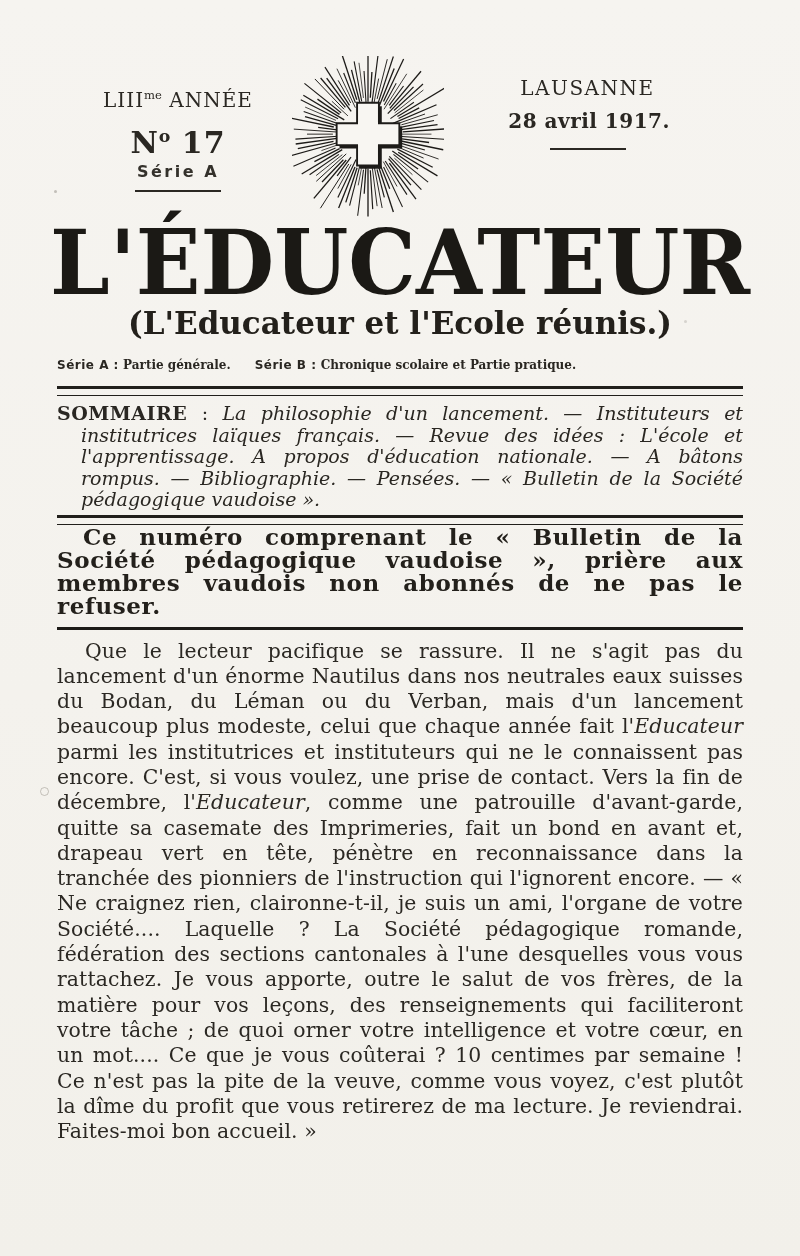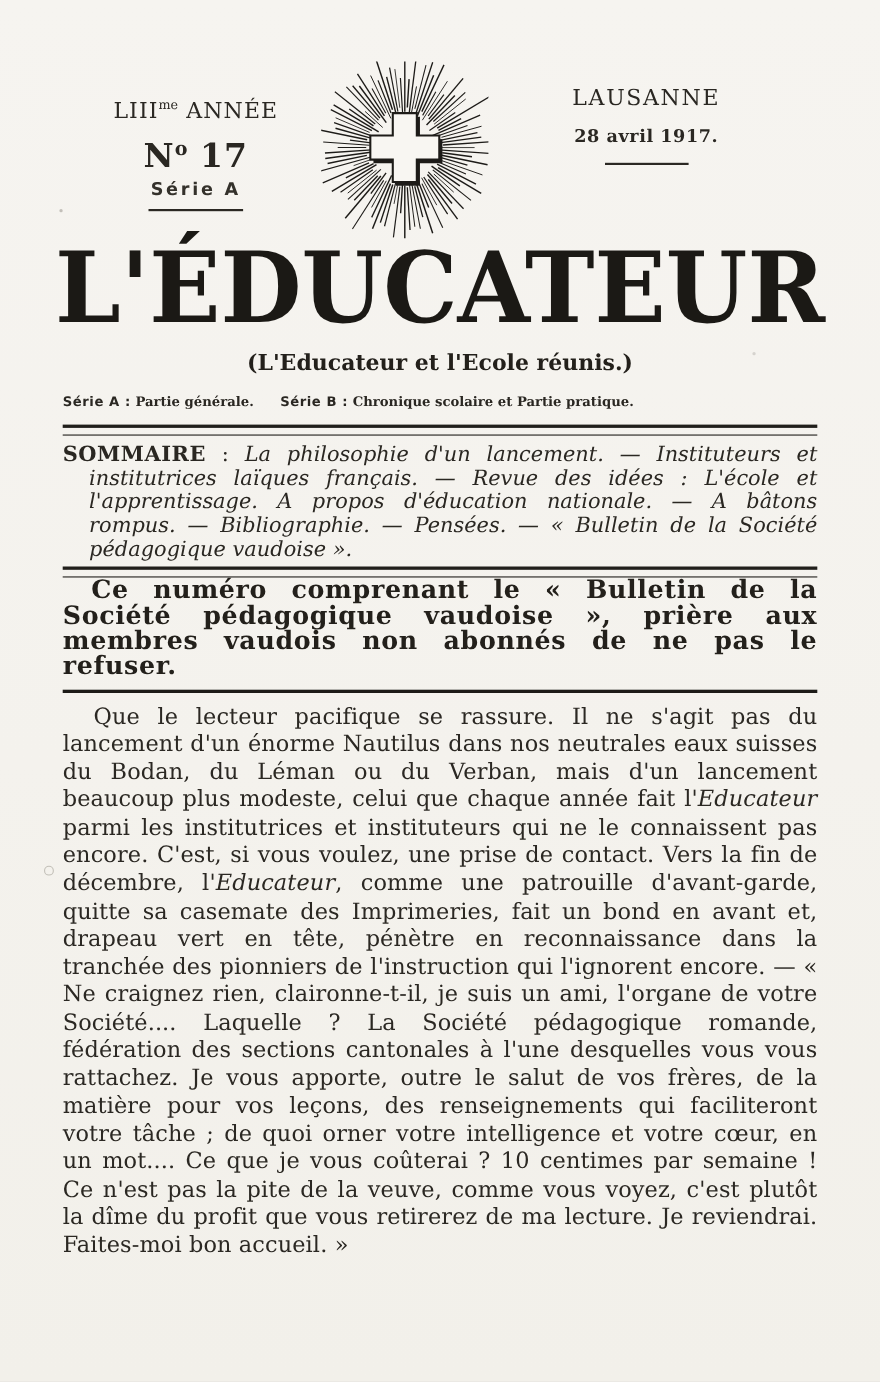--- a/index.html
+++ b/index.html
@@ -14,31 +14,31 @@
   
   .issue-header{position:relative; height:215px;}
   .hdr-left{position:absolute; left:95px; top:88px; width:150px; text-align:center;margin-left:8px;}
   .hdr-right{position:absolute; left:505px; top:76px; width:165px; text-align:center;}
   .volume-line{font-size:20px; letter-spacing:1px; color:#2b2823; white-space:nowrap;}
   .issue-number{font-size:30px; font-weight:bold; margin-top:13px; letter-spacing:1px;}
   .series-label{font-family:"DejaVu Sans","Liberation Sans",sans-serif; font-weight:bold;
     font-size:16px; letter-spacing:2.5px; margin-top:2px; color:#34312b;}
   .hdr-rule{height:2px; background:#2b2823; width:86px; margin:9px auto 0;}
   .city-label{font-size:20px; letter-spacing:1.5px;}
-  .date-label{font-size:16px; font-weight:bold; margin-top:14px; letter-spacing:.5px;}
+  .date-label{font-size:20px; font-weight:bold; margin-top:9px; letter-spacing:.5px;text-align:right;}
   .date-rule{height:2px; background:#2b2823; width:76px; margin:15px auto 0;}
   .emblem{position:absolute; left:292px; top:56px;}
   sup{font-size:58%; vertical-align:super; letter-spacing:0;}
 
   
   .masthead-title{
     text-align:center; font-size:85px; font-weight:bold; line-height:90px;
     color:#1b1915; white-space:nowrap; transform:scaleY(1.05); transform-origin:center top;
   }
-  .masthead-subtitle{text-align:center; font-size:20px; font-weight:bold; margin-top:12px; color:#23201b;}
+  .masthead-subtitle{text-align:center; font-size:31px; font-weight:bold; color:#23201b;}
   .series-info-line{
     margin-top:17px; font-size:12px; font-weight:bold; white-space:nowrap; color:#2a2722;
   }
   .series-info-line .sans{font-family:"DejaVu Sans","Liberation Sans",sans-serif; letter-spacing:.5px;}
   .series-gap{display:inline-block; width:24px;}
 
   
   .double-rule{height:6px; border-top:3px solid #211f1b; border-bottom:1.5px solid #211f1b; margin-top:14px;}
   .double-rule.bottom{margin-top:4px;}
   .summary-text{

